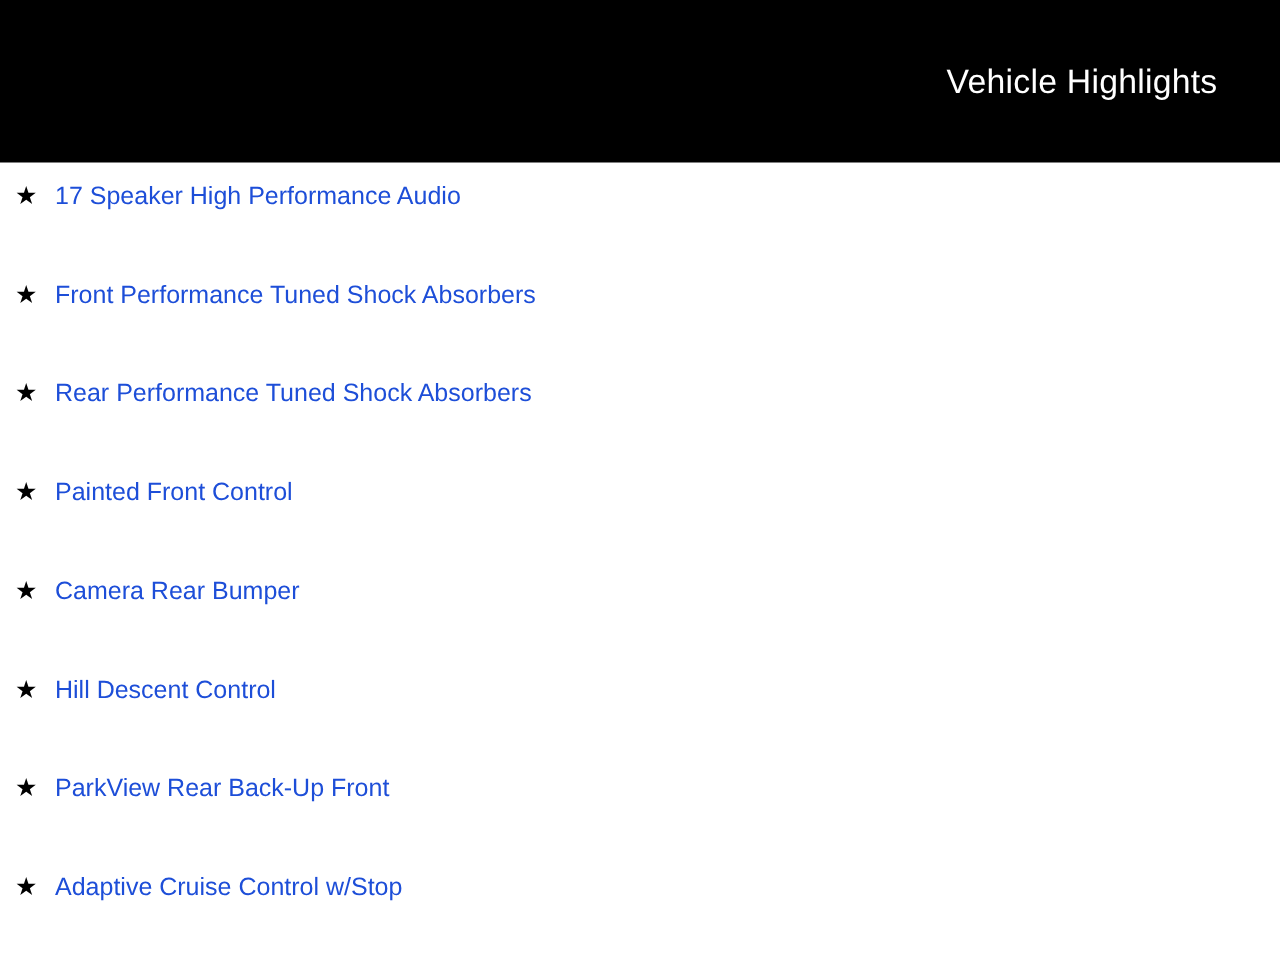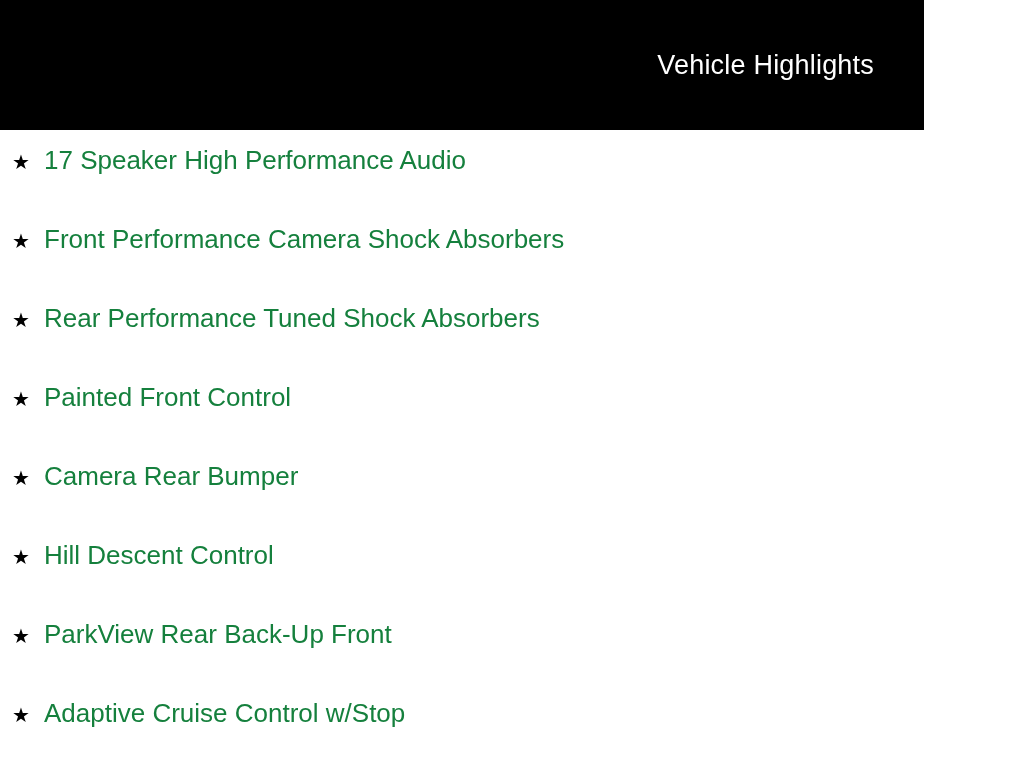--- a/index.html
+++ b/index.html
@@ -13,21 +13,21 @@
     font-family: "Liberation Sans", sans-serif;
     overflow: hidden;
   }
   .page {
     position: relative;
     width: 1024px;
     height: 768px;
     background: #ffffff;
   }
   .header-bar {
-    width: 924px;
+    width: 1024px;
     height: 130px;
     background: #000000;
     display: flex;
     align-items: center;
     justify-content: flex-end;
     box-sizing: border-box;
     padding-right: 50px;
   }
   .header-title {
     color: #ffffff;
@@ -52,22 +52,22 @@
   .bullet-star {
     display: inline-block;
     width: 32px;
     flex: 0 0 32px;
     color: #000000;
     font-size: 20px;
     line-height: 1;
     text-align: left;
   }
   .highlight-text {
-    color: #15803d;
-    font-size: 26px;
+    color: #1d4ed8;
+    font-size: 20px;
     line-height: 1.1;
     white-space: nowrap;
   }
 </style>
 </head>
 <body>
 
 <div class="page">
 
   <div class="header-bar">
@@ -76,21 +76,21 @@
 
   <ul class="highlights-list">
 
     <li class="highlight-item">
       <span class="bullet-star">★</span>
       <span class="highlight-text">17 Speaker High Performance Audio</span>
     </li>
 
     <li class="highlight-item">
       <span class="bullet-star">★</span>
-      <span class="highlight-text">Front Performance Camera Shock Absorbers</span>
+      <span class="highlight-text">Front Performance Tuned Shock Absorbers</span>
     </li>
 
     <li class="highlight-item">
       <span class="bullet-star">★</span>
       <span class="highlight-text">Rear Performance Tuned Shock Absorbers</span>
     </li>
 
     <li class="highlight-item">
       <span class="bullet-star">★</span>
       <span class="highlight-text">Painted Front Control</span>

